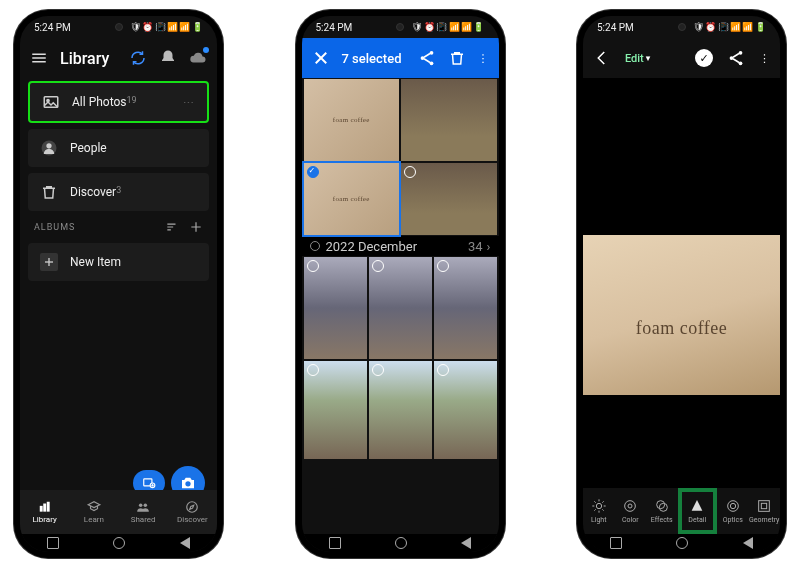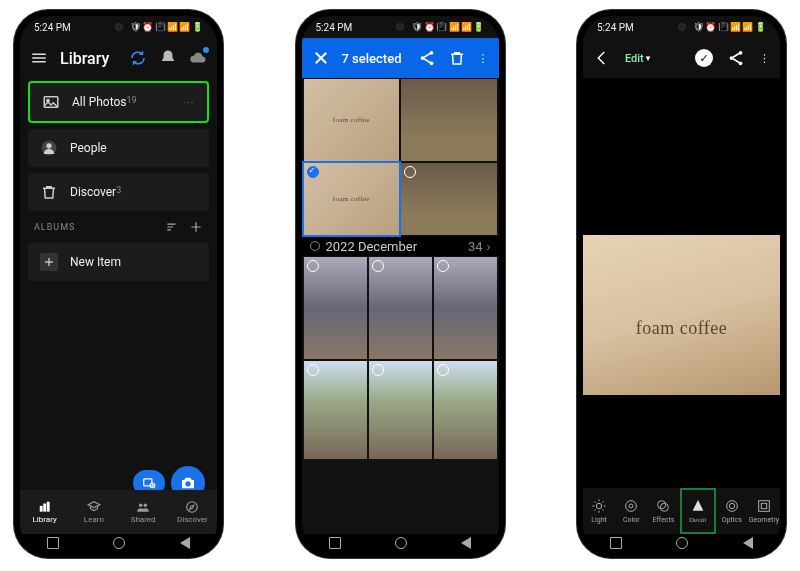--- a/index.html
+++ b/index.html
@@ -104,21 +104,21 @@
   .check { width:18px; height:18px; border-radius:50%; background:#fff; color:#000; display:flex; align-items:center; justify-content:center; font-size:11px;}
   .canvas { flex:1; display:flex; align-items:center; justify-content:center; background:#000;text-decoration:underline;}
   .photo {
     width:228px; height:160px;
     background: linear-gradient(165deg,#e7d3b5 0%,#d8c0a0 50%,#b59870 100%);
     position:relative;
   }
   .photo .sign { position:absolute; top:58%; left:50%; transform:translate(-50%,-50%); font-family:serif; font-size:18px; color:#5a4530; letter-spacing:0.5px; white-space:nowrap;}
   .tools { height:46px; background:#111; display:flex; position:absolute; bottom:18px; left:0; right:0;}
   .tool { flex:1; display:flex; flex-direction:column; align-items:center; justify-content:center; gap:2px; font-size:7px; color:#aaa;}
-  .tool.hi { border:2px solid #15803d;font-family:Liberation Serif, serif; }
+  .tool.hi { border:4px solid #15803d; }
   .tool .ti { width:16px; height:16px; display:flex; align-items:center; justify-content:center;}
 </style>
 </head>
 <body>
 
 <div class="phone">
   <div class="screen">
     <div class="cam-dot"></div>
     <div class="statusbar">
       <span>5:24 PM</span>

